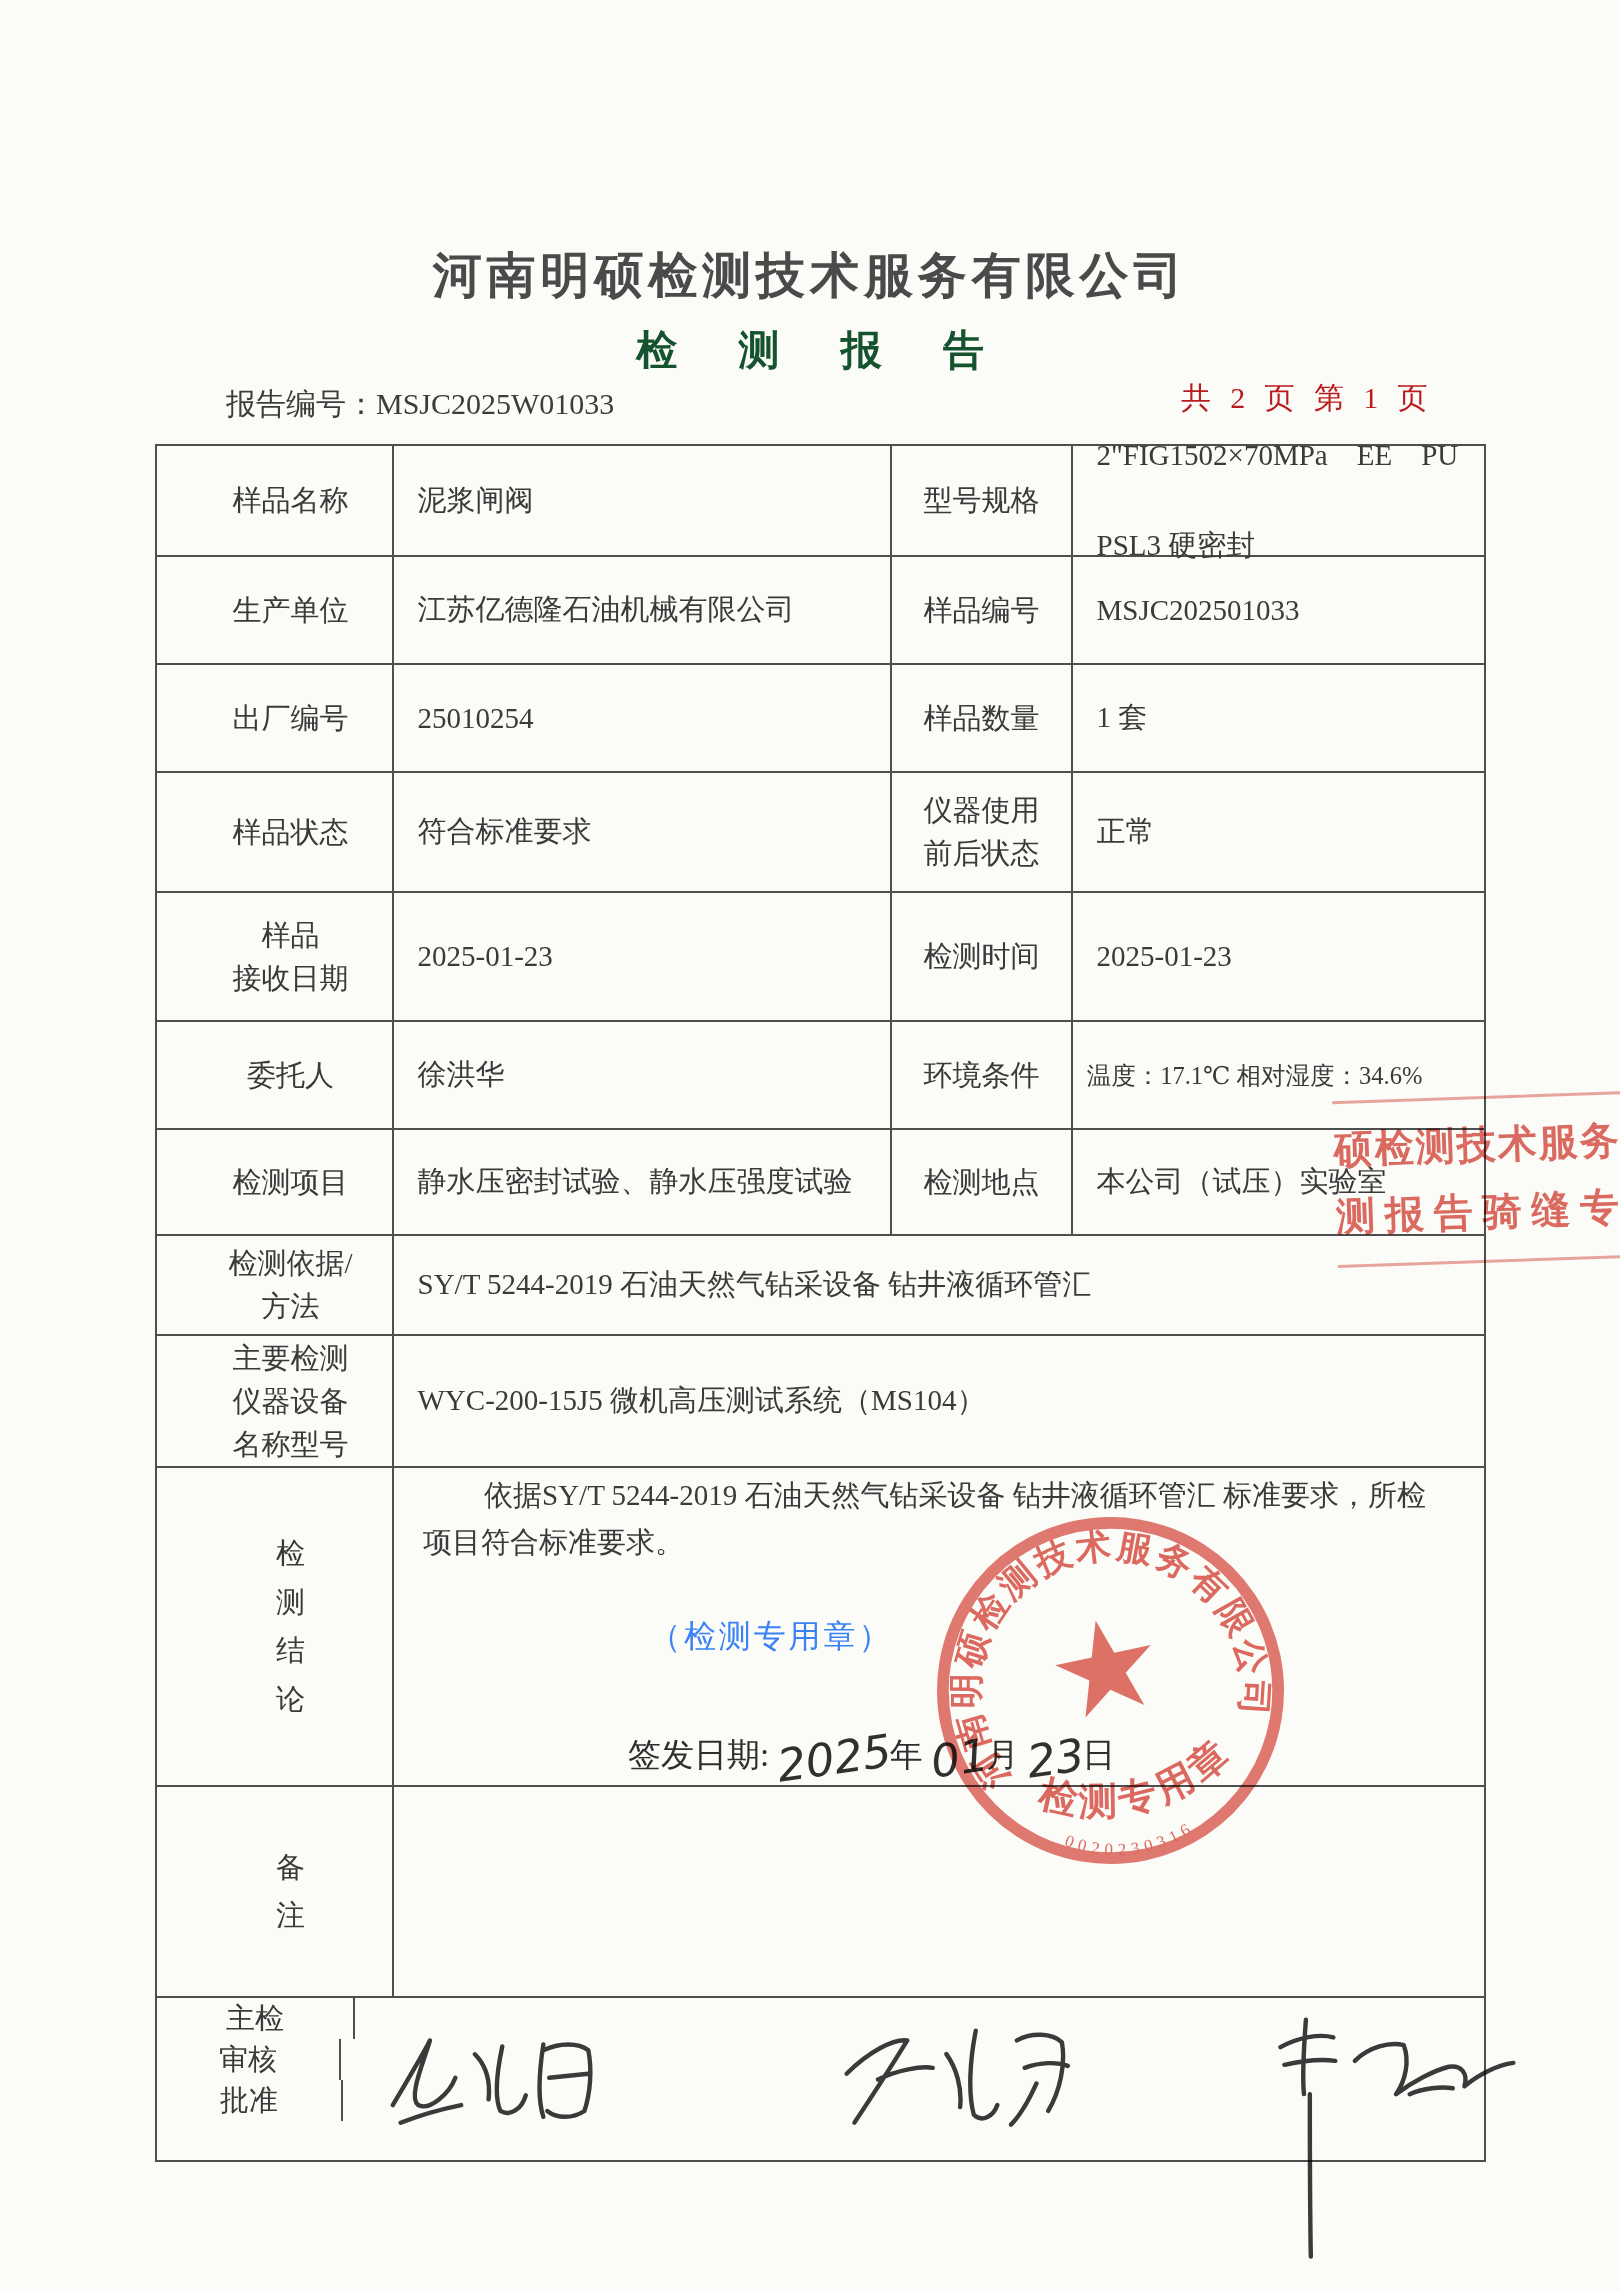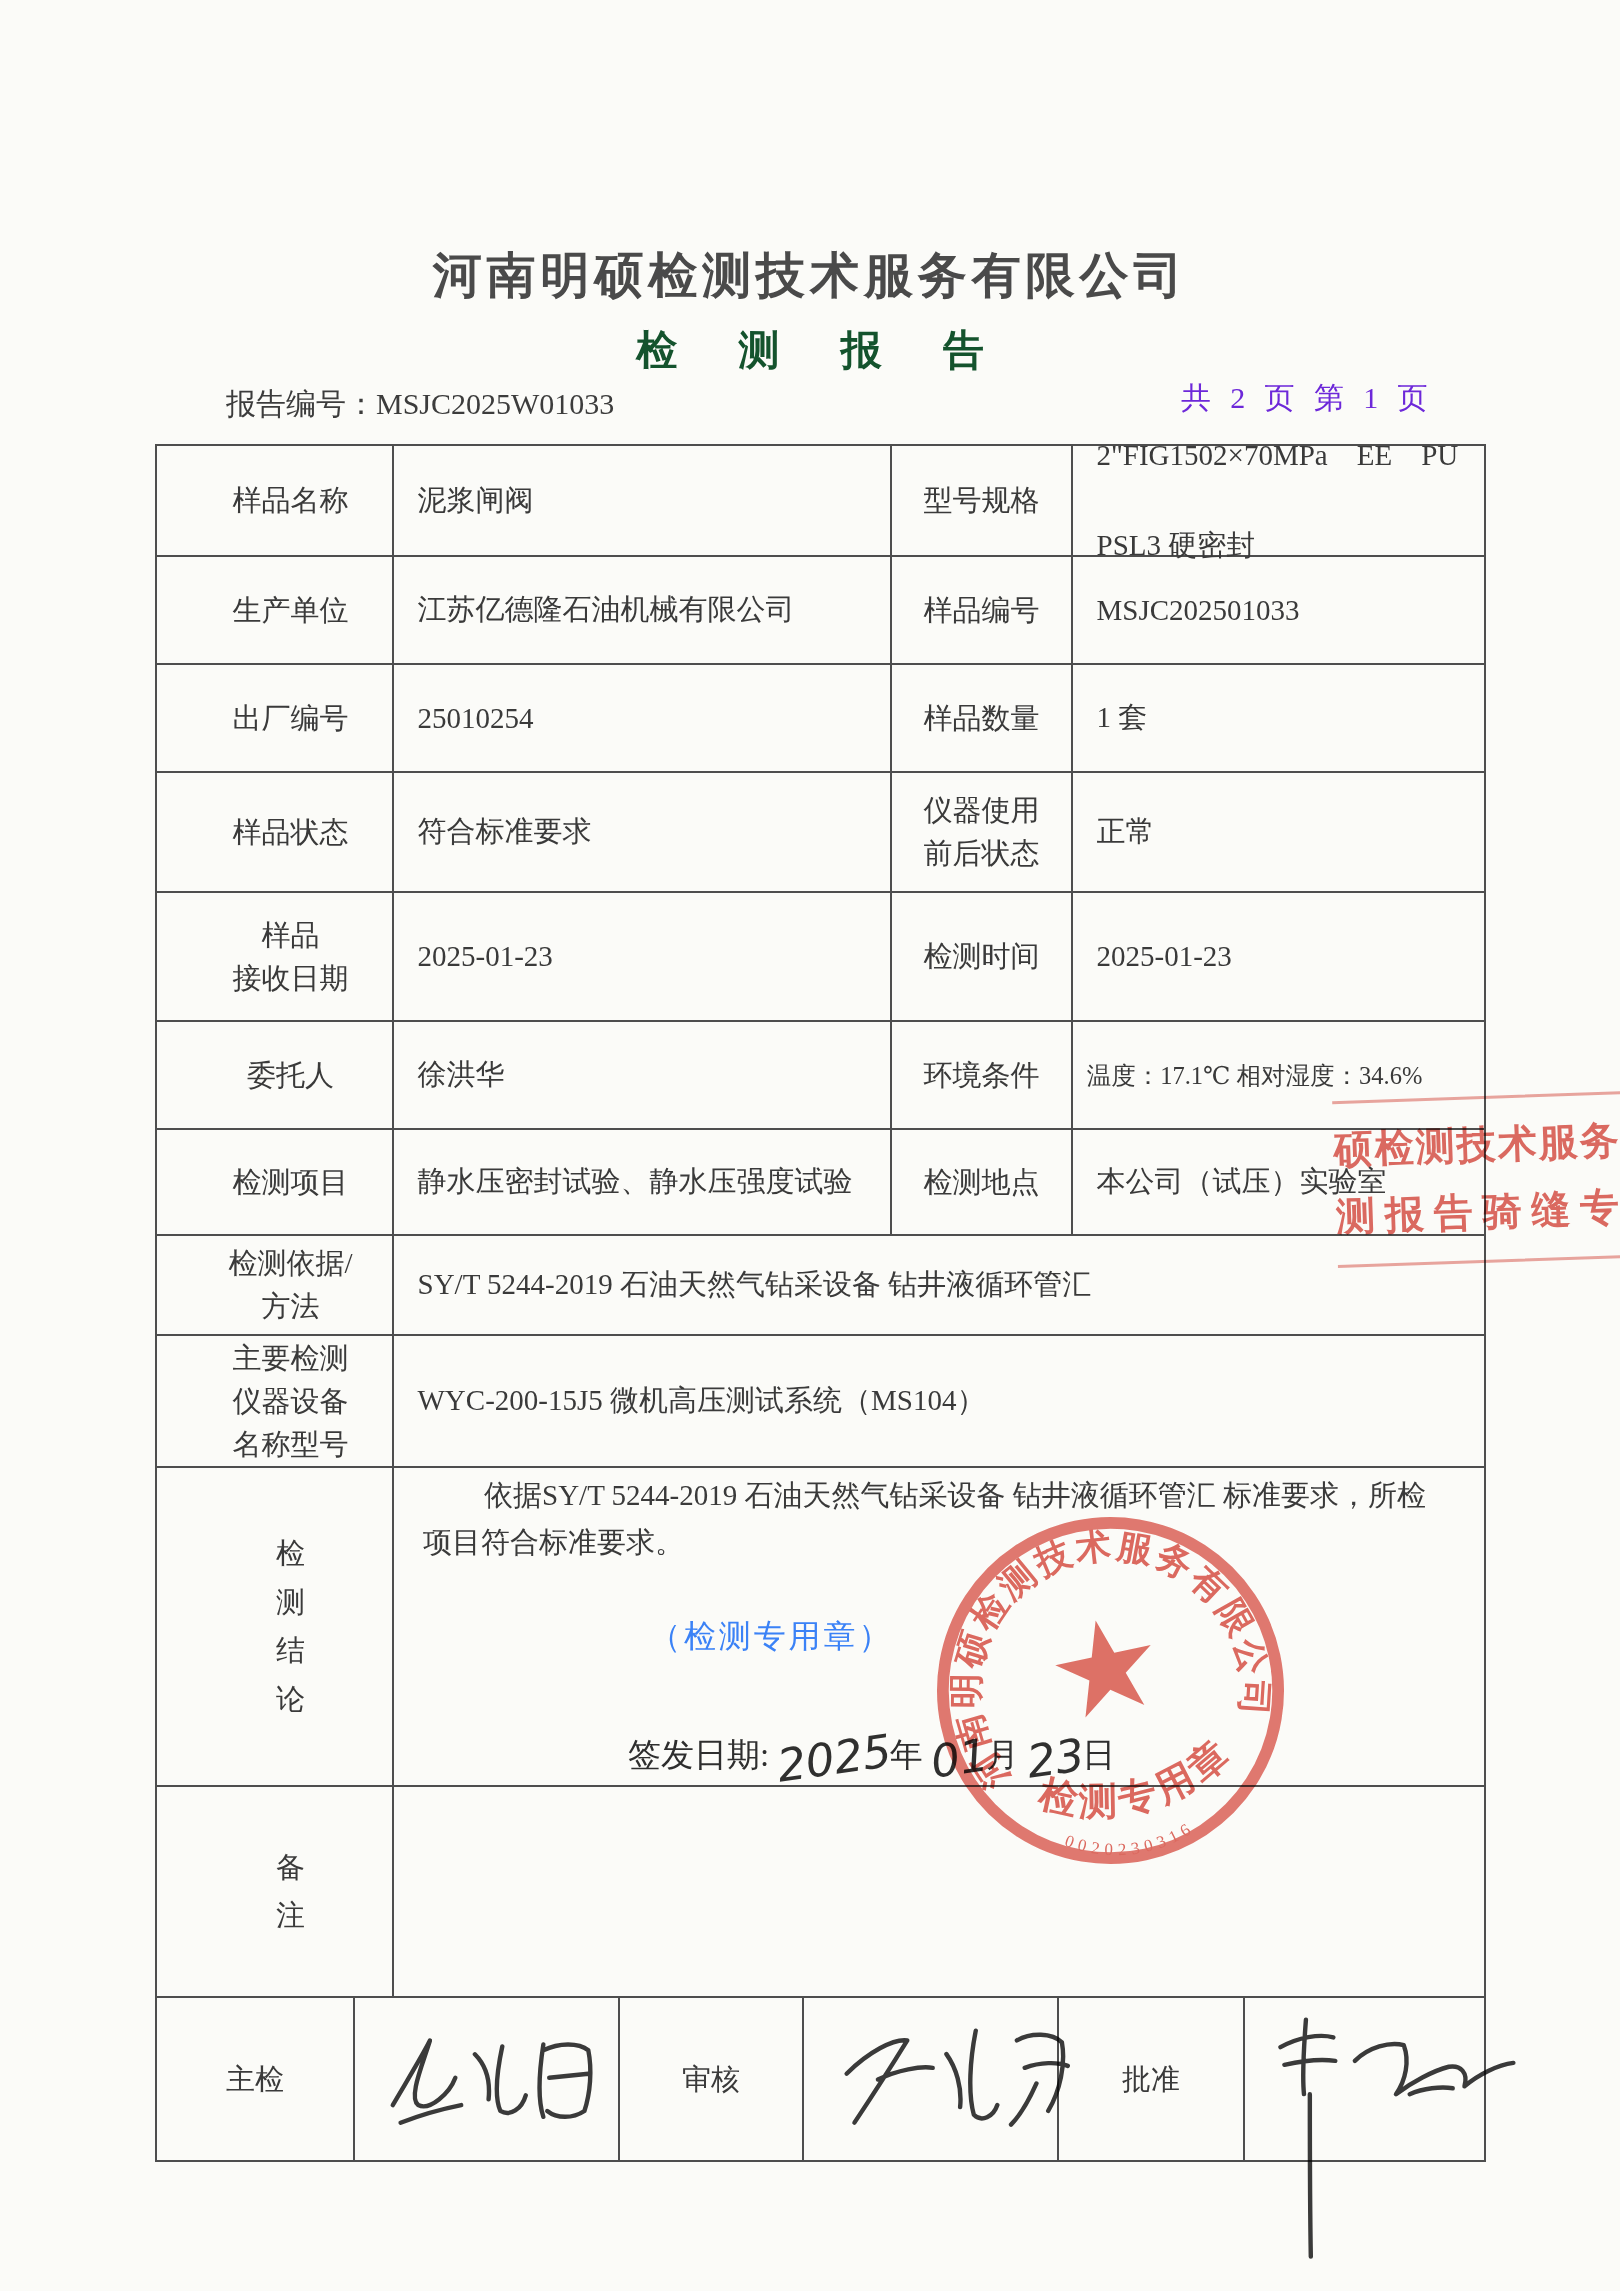--- a/index.html
+++ b/index.html
@@ -4,25 +4,25 @@
 <style>
   html,body{margin:0;padding:0;background:#888;}
   .page{position:relative;width:1620px;height:2292px;background:#fbfbf8;overflow:hidden;
         font-family:"Liberation Serif","DejaVu Serif",serif;color:#333;}
   .abs{position:absolute;}
   .company-title{top:243px;left:0;width:1620px;text-align:center;font-size:49px;font-weight:600;
         letter-spacing:4.9px;color:#4a4a4a;}
   .doc-title{top:323px;left:0;width:1620px;text-align:center;font-size:41px;font-weight:600;
         letter-spacing:25.5px;color:#14532d;text-indent:25.5px;}
   .meta-line{top:384px;left:226px;font-size:30px;color:#3c3c3c;}
-  .pagination{top:378px;left:1181px;font-size:30px;color:#6d28d9;letter-spacing:5.9px;}
+  .pagination{top:378px;left:1181px;font-size:30px;color:#b91c1c;letter-spacing:5.9px;}
 
   .tbl{position:absolute;left:155px;top:444px;width:1327px;border:2px solid #4e4e4e;background:transparent;}
   .row{display:flex;box-sizing:border-box;border-bottom:2px solid #4e4e4e;}
-  .row:last-child{border-bottom:none;}
+  .row:last-child{border-bottom:none;flex-direction:column;}
   .cell{box-sizing:border-box;border-right:2px solid #4e4e4e;display:flex;align-items:center;
         font-size:29px;color:#3a3a3a;overflow:visible;}
   .cell:last-child{border-right:none;}
   .lab{justify-content:center;text-align:center;line-height:41px;}
   .val{padding-left:23.5px;text-align:left;}
   .w-l1{width:237px;padding-left:32px;}
   .w-v1{width:498px;}
   .w-l2{width:181px;}
   .w-v2{flex:1;}
   .stack{display:flex;flex-direction:column;justify-content:center;align-items:center;gap:15.7px;}

